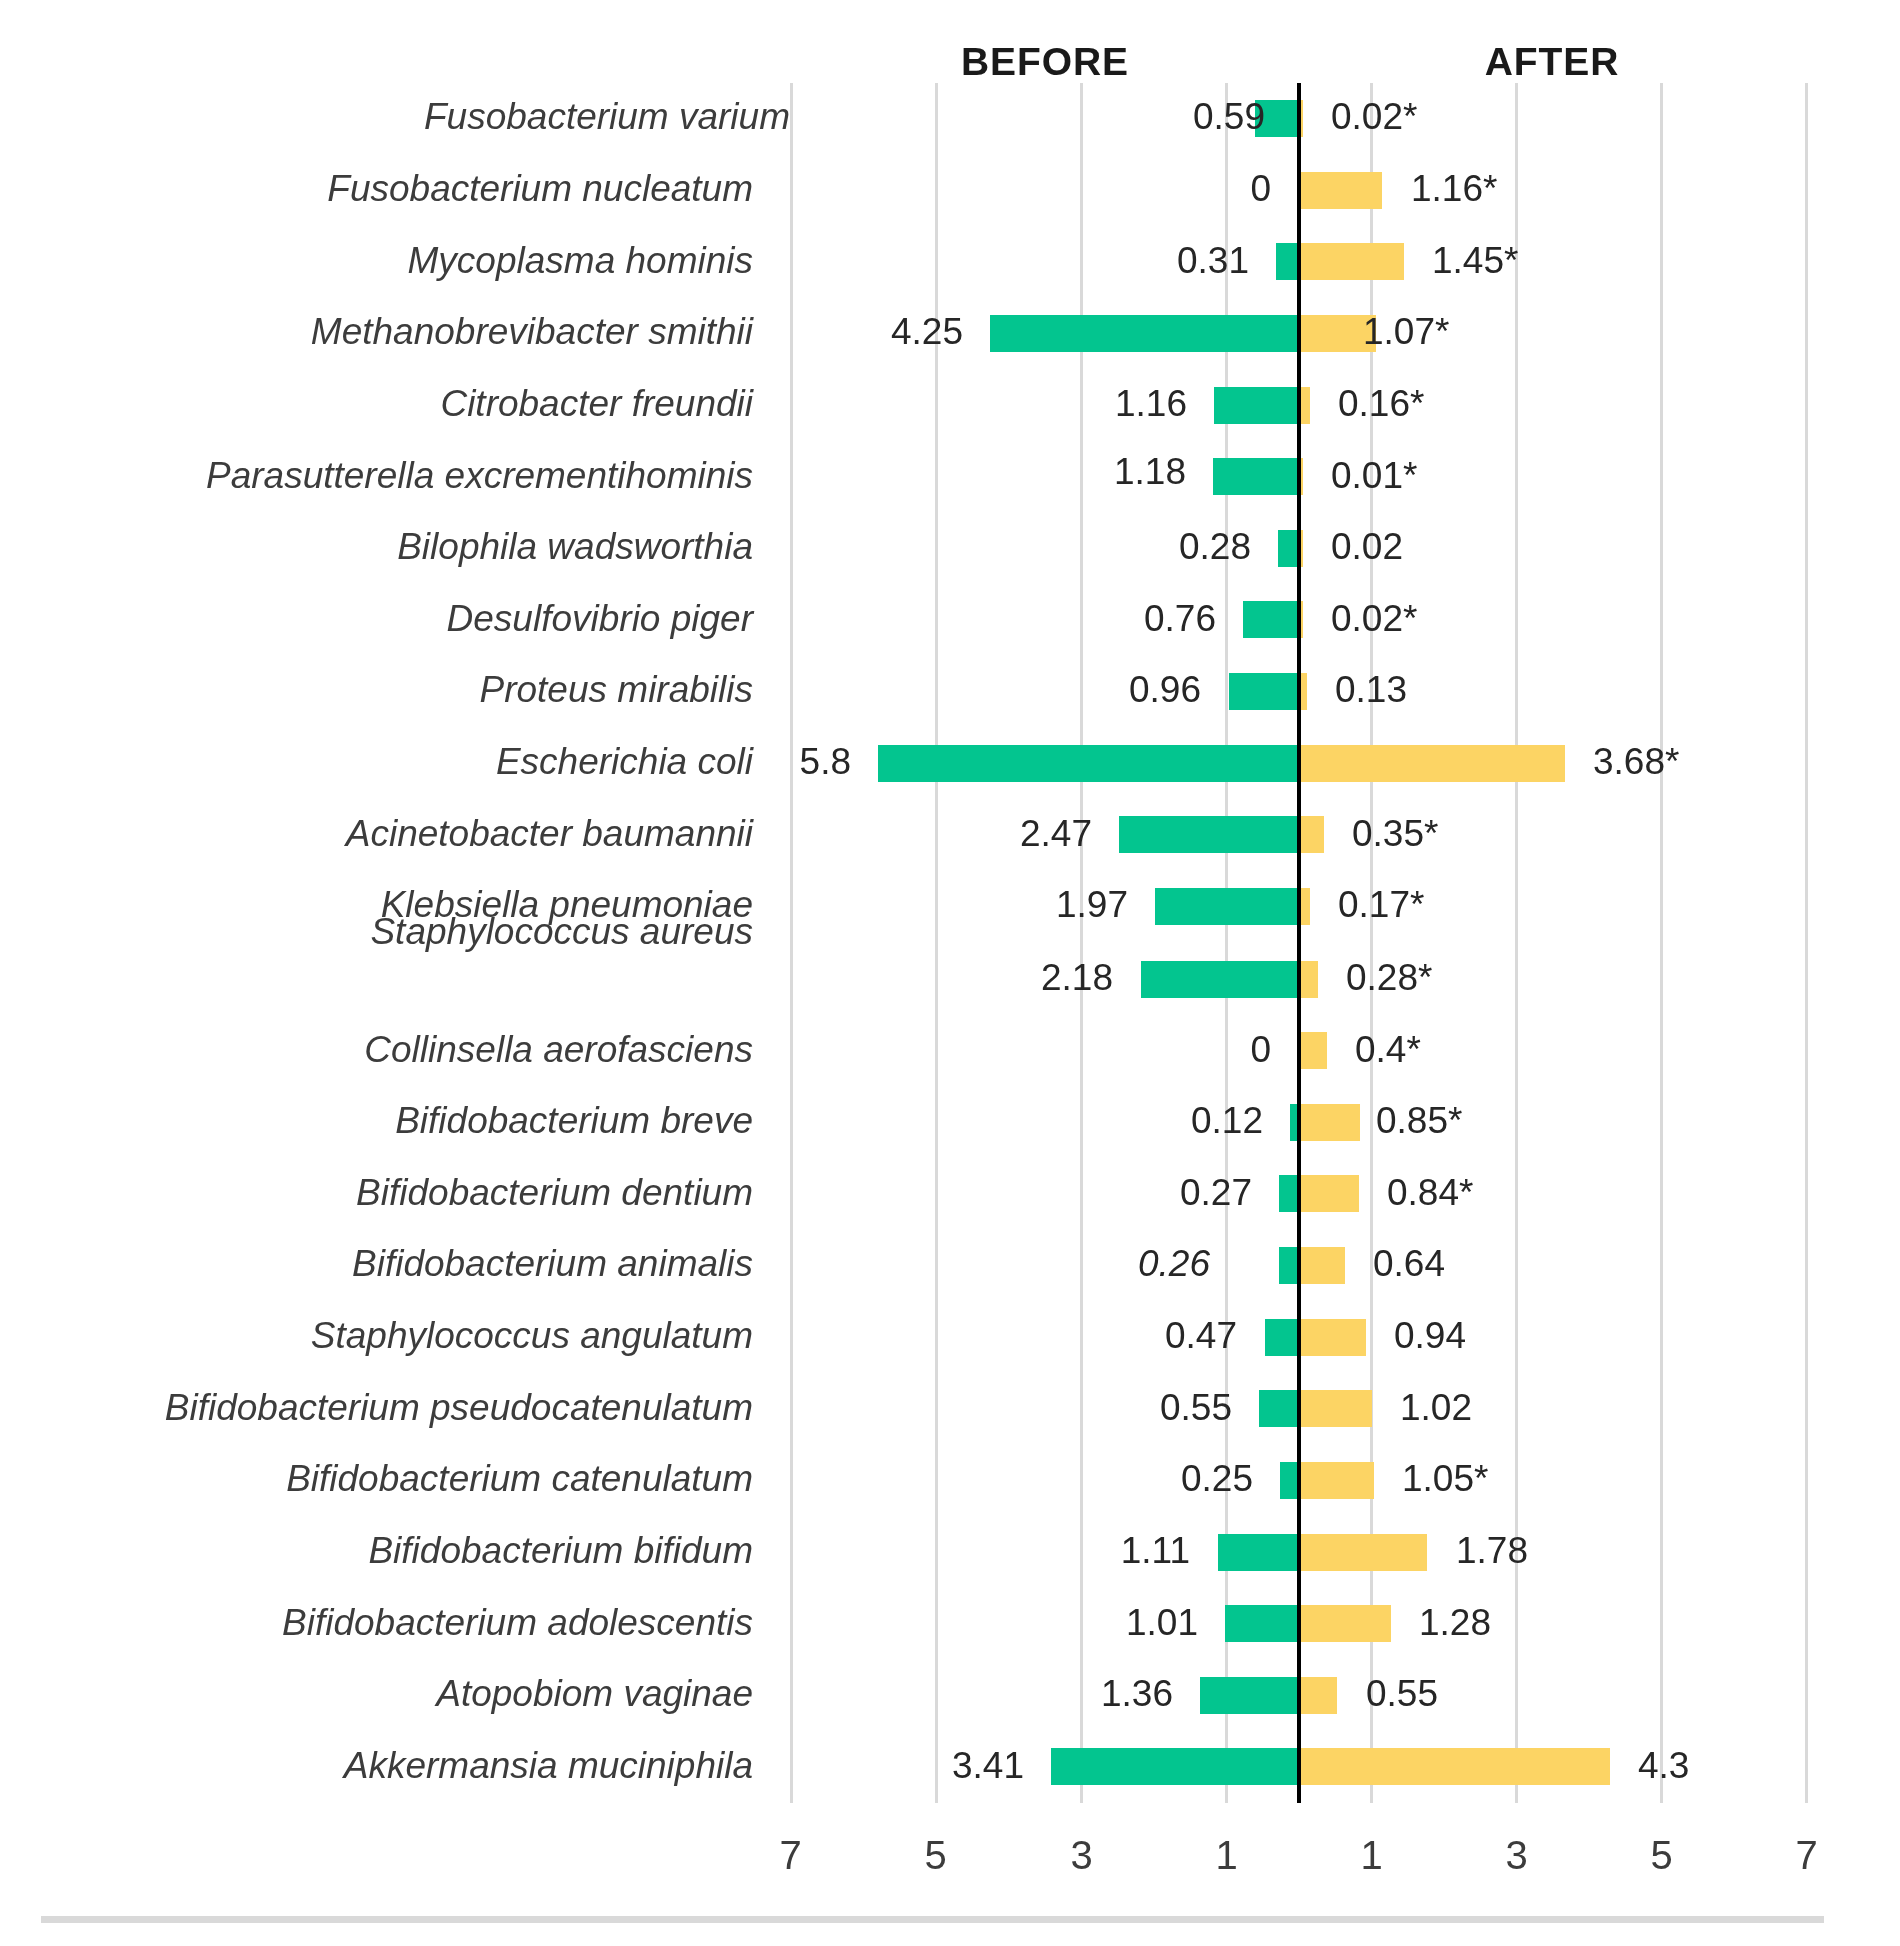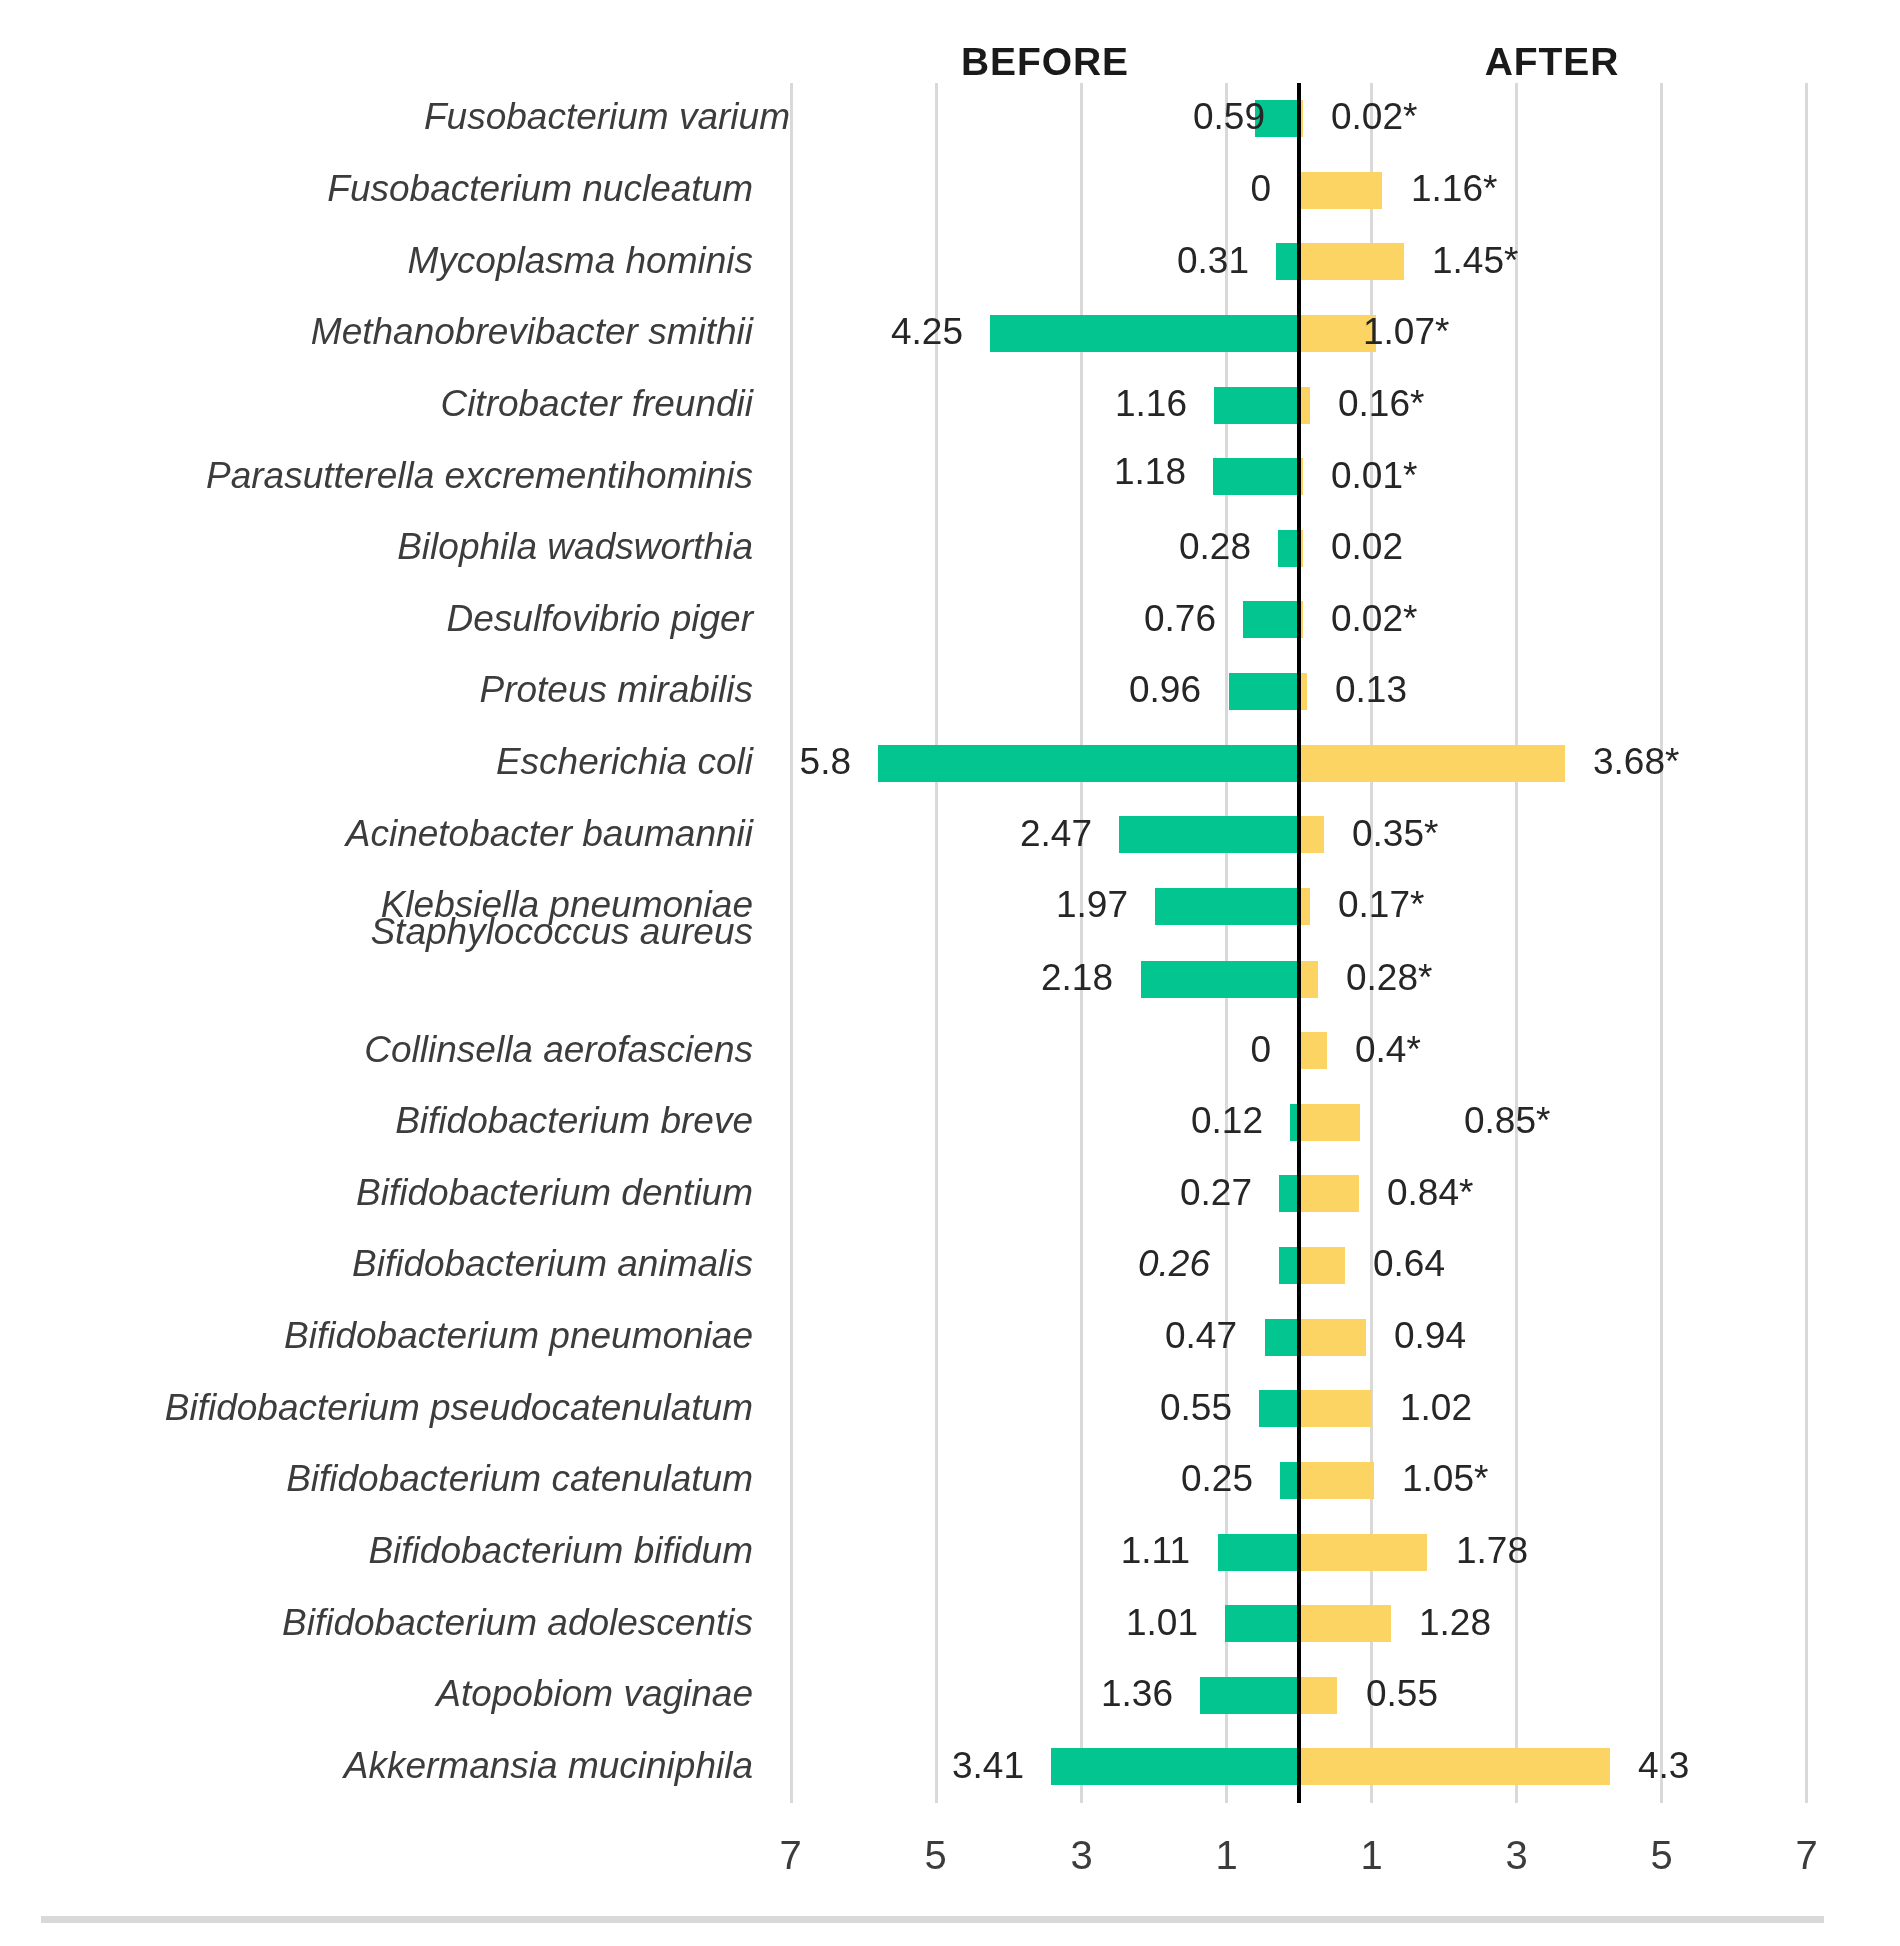--- a/index.html
+++ b/index.html
@@ -213,38 +213,38 @@
         <div class="species-label" style="top: 1029px;">Collinsella aerofasciens</div>
         <div class="bar" style="left: 1298px; width: 29px; top: 1032px; background: rgb(252, 212, 100);"></div>
         <div class="val-label val-before" style="left: 986px; top: 1029px;">0</div>
         <div class="val-label val-after" style="left: 1355px; top: 1029px;">0.4*</div>
       </div>
       <div>
         <div class="species-label" style="top: 1100px;">Bifidobacterium breve</div>
         <div class="bar" style="left: 1290px; width: 8.3px; top: 1104px; background: rgb(3, 197, 143);"></div>
         <div class="bar" style="left: 1298px; width: 62px; top: 1104px; background: rgb(252, 212, 100);"></div>
         <div class="val-label val-before" style="left: 978px; top: 1100px;">0.12</div>
-        <div class="val-label val-after" style="left: 1464px; top: 1100px;">0.85*</div>
+        <div class="val-label val-after" style="left: 1376px; top: 1100px;">0.85*</div>
       </div>
       <div>
         <div class="species-label" style="top: 1172px;">Bifidobacterium dentium</div>
         <div class="bar" style="left: 1279px; width: 19px; top: 1175px; background: rgb(3, 197, 143);"></div>
         <div class="bar" style="left: 1298px; width: 61px; top: 1175px; background: rgb(252, 212, 100);"></div>
         <div class="val-label val-before" style="left: 967px; top: 1172px;">0.27</div>
         <div class="val-label val-after" style="left: 1387px; top: 1172px;">0.84*</div>
       </div>
       <div>
         <div class="species-label" style="top: 1243px;">Bifidobacterium animalis</div>
         <div class="bar" style="left: 1279px; width: 19px; top: 1247px; background: rgb(3, 197, 143);"></div>
         <div class="bar" style="left: 1298px; width: 47px; top: 1247px; background: rgb(252, 212, 100);"></div>
         <div class="val-label val-before" style="left: 925px; top: 1243px; font-style: italic;">0.26</div>
         <div class="val-label val-after" style="left: 1373px; top: 1243px;">0.64</div>
       </div>
       <div>
-        <div class="species-label" style="top: 1315px;">Bifidobacterium pneumoniae</div>
+        <div class="species-label" style="top: 1315px;">Staphylococcus angulatum</div>
         <div class="bar" style="left: 1265px; width: 34px; top: 1319px; background: rgb(3, 197, 143);"></div>
         <div class="bar" style="left: 1298px; width: 68px; top: 1319px; background: rgb(252, 212, 100);"></div>
         <div class="val-label val-before" style="left: 952px; top: 1315px;">0.47</div>
         <div class="val-label val-after" style="left: 1394px; top: 1315px;">0.94</div>
       </div>
       <div>
         <div class="species-label" style="top: 1387px;">Bifidobacterium pseudocatenulatum</div>
         <div class="bar" style="left: 1259px; width: 39px; top: 1390px; background: rgb(3, 197, 143);"></div>
         <div class="bar" style="left: 1298px; width: 74px; top: 1390px; background: rgb(252, 212, 100);"></div>
         <div class="val-label val-before" style="left: 947px; top: 1387px;">0.55</div>

